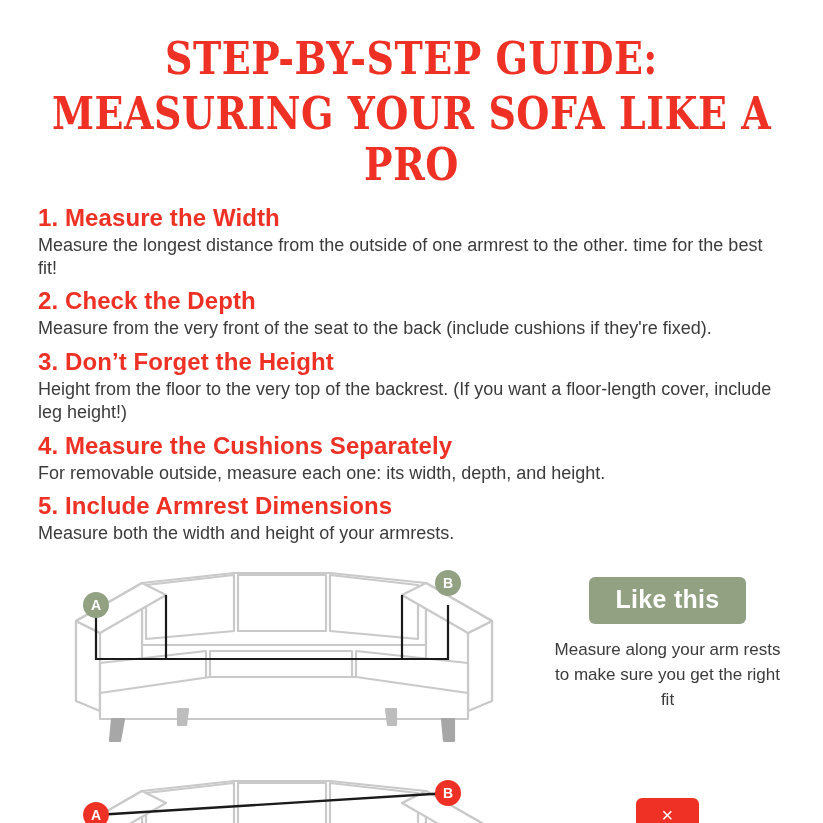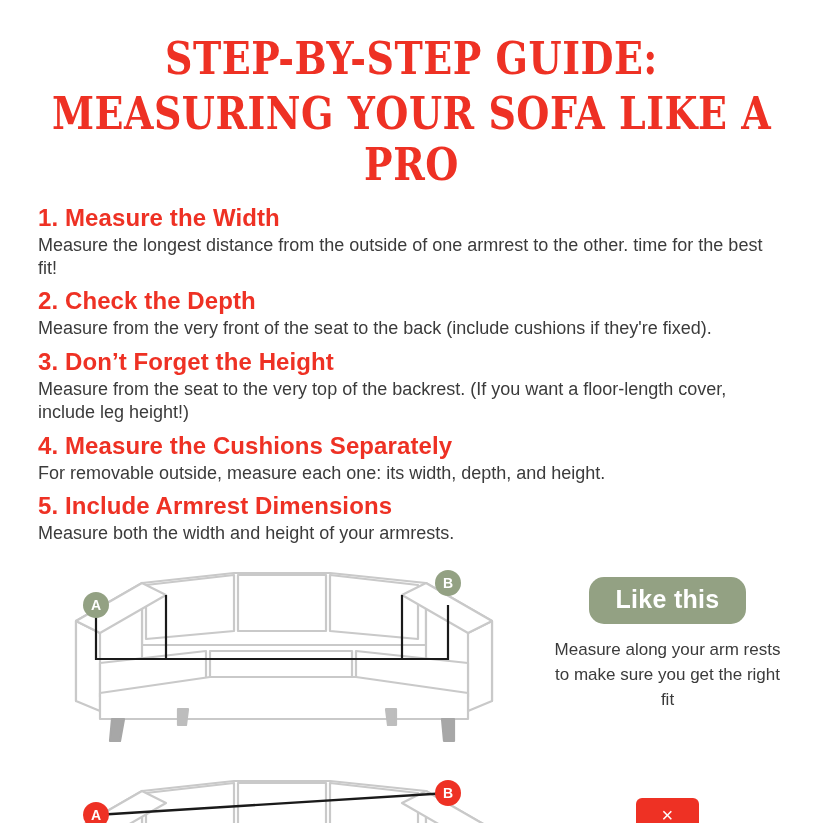--- a/index.html
+++ b/index.html
@@ -91,21 +91,21 @@
     align-items: center;
     justify-content: center;
     gap: 8px;
     color: #ffffff;
     font-size: 25px;
     font-weight: bold;
     padding: 8px 26px 10px 26px;
     border-radius: 6px;
     letter-spacing: 0.3px;
   }
-  .badge-good { background: #93a183; border-radius: 15px; }
+  .badge-good { background: #93a183; }
   .badge-bad  { background: #ee3124; }
   .badge .x-icon {
     font-size: 20px;
     font-weight: normal;
     line-height: 1;
     display: inline-block;
     transform: translateY(-1px);
   }
   .callout-text {
     margin: 14px 0 0 0;
@@ -132,21 +132,21 @@
     <div class="step">
       <p class="step-title">1. Measure the Width</p>
       <p class="step-desc">Measure the longest distance from the outside of one armrest to the other. time for the best fit!</p>
     </div>
     <div class="step">
       <p class="step-title">2. Check the Depth</p>
       <p class="step-desc">Measure from the very front of the seat to the back (include cushions if they're fixed).</p>
     </div>
     <div class="step">
       <p class="step-title">3.  Don’t Forget the Height</p>
-      <p class="step-desc">Measure from the seat to the very top of the backrest. (If you want a floor-length cover, include leg height!)</p>
+      <p class="step-desc">Height from the floor to the very top of the backrest. (If you want a floor-length cover, include leg height!)</p>
     </div>
     <div class="step">
       <p class="step-title">4. Measure the Cushions Separately</p>
       <p class="step-desc">For removable outside, measure each one: its width, depth, and height.</p>
     </div>
     <div class="step">
       <p class="step-title">5. Include Armrest Dimensions</p>
       <p class="step-desc">Measure both the width and height of your armrests.</p>
     </div>
   </div>

